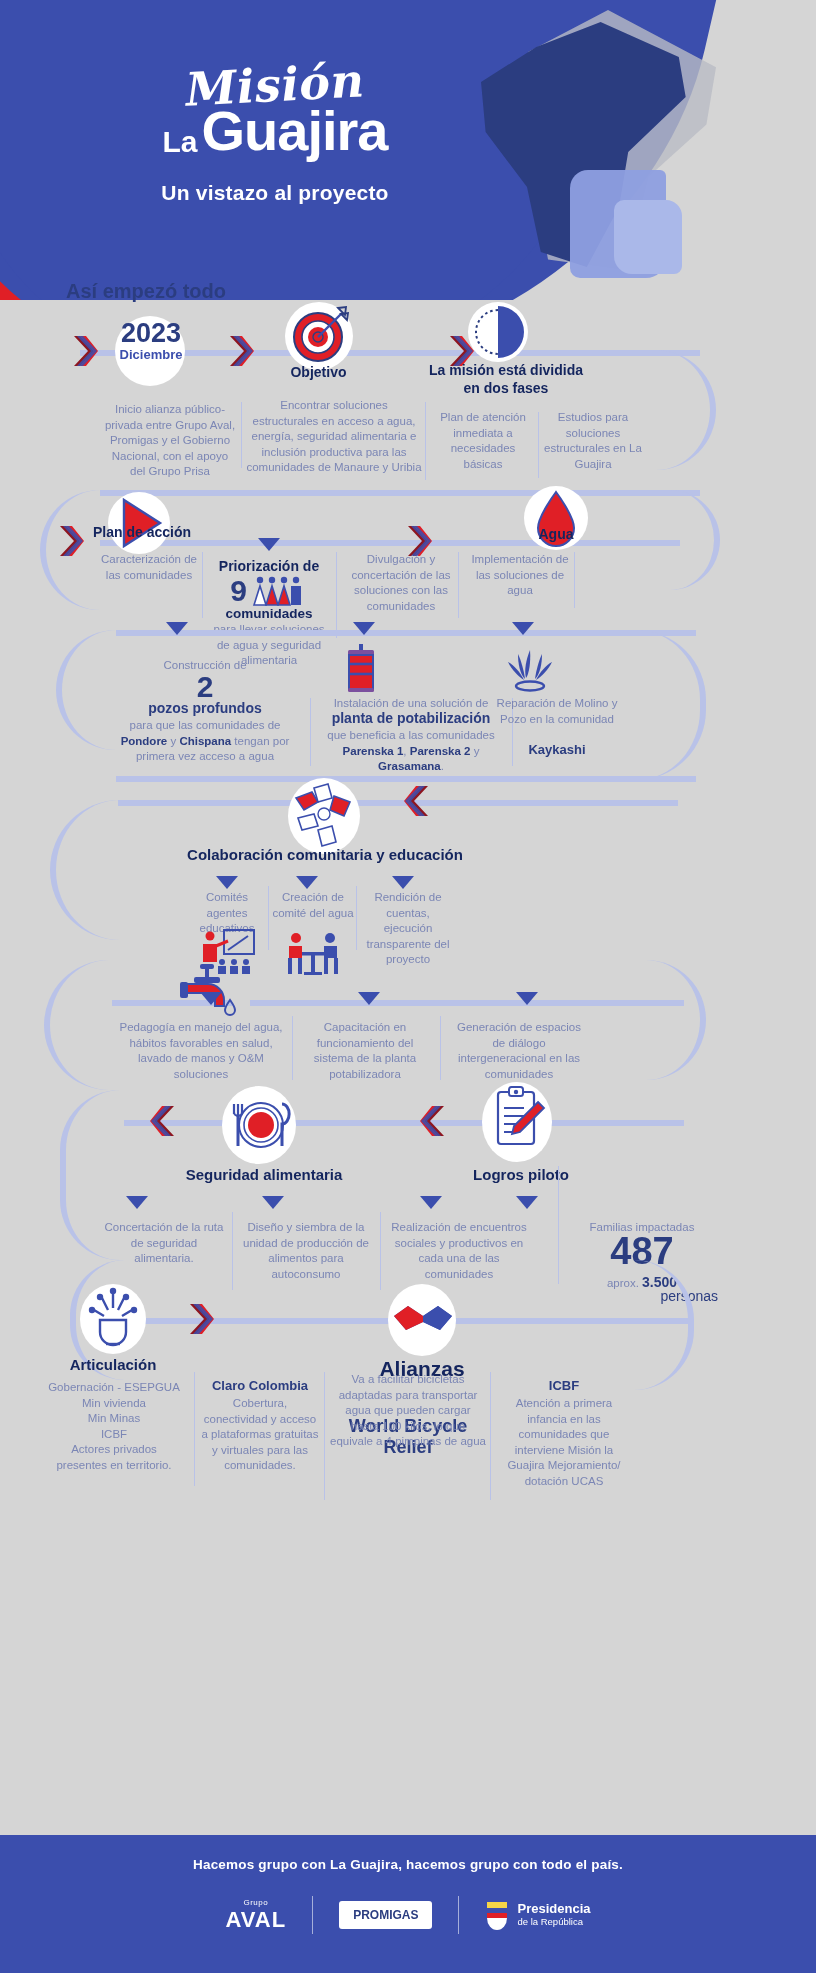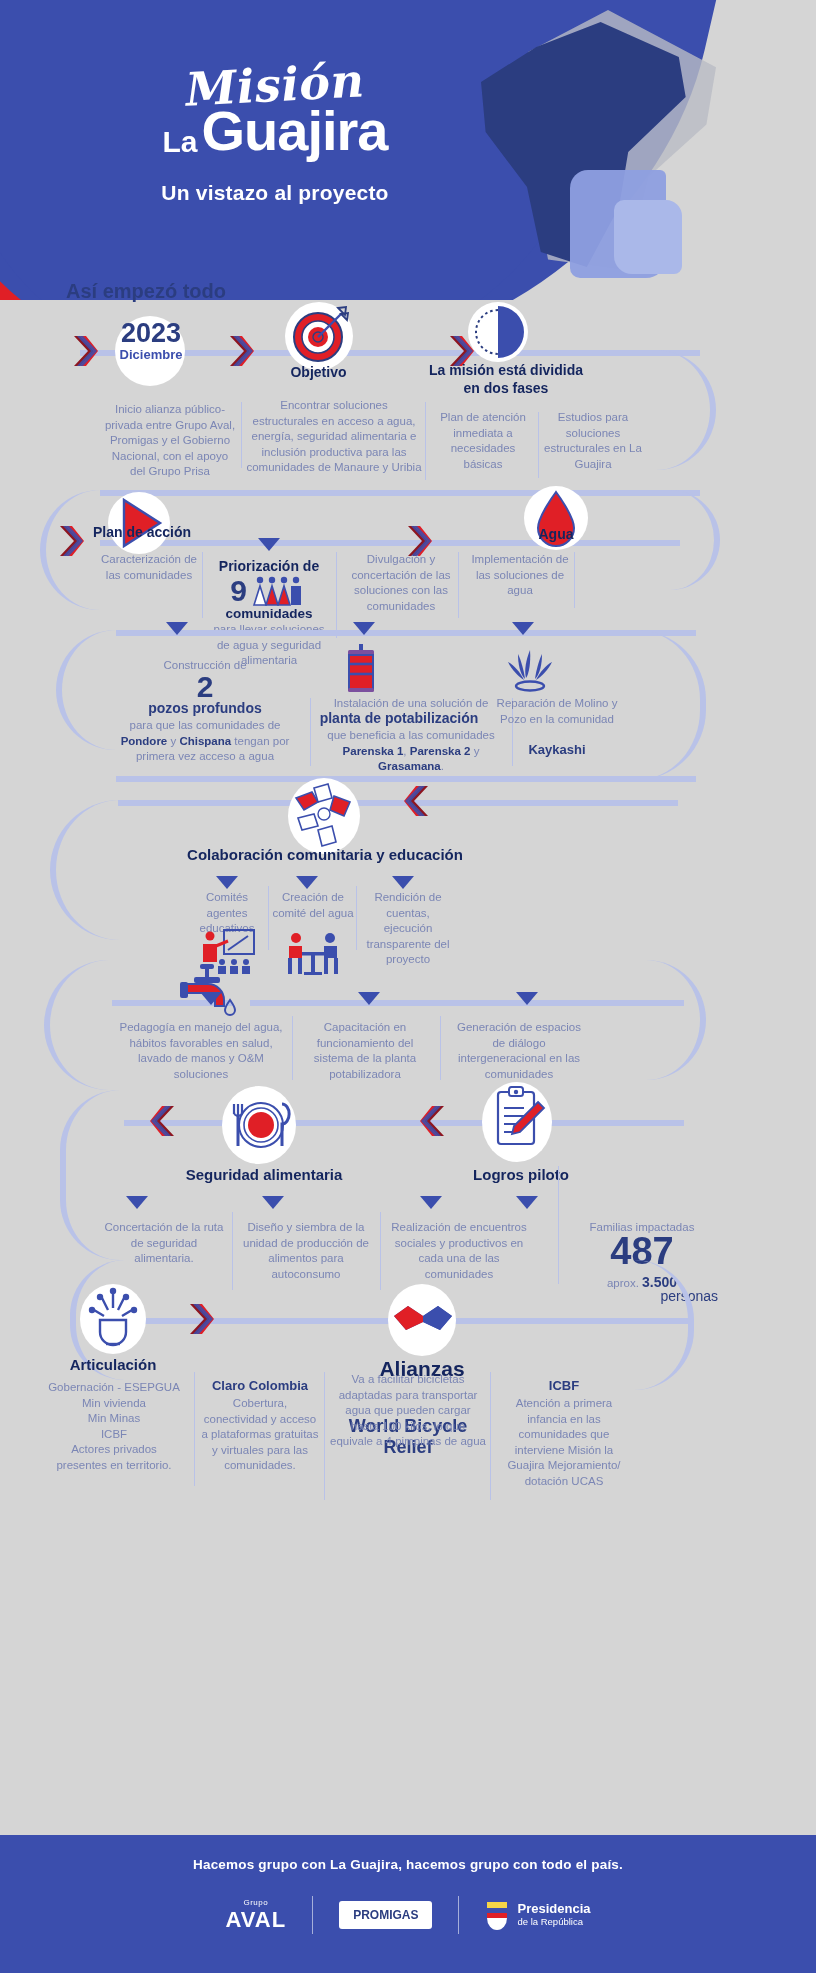--- a/index.html
+++ b/index.html
@@ -261,21 +261,21 @@
 
   <svg style="position:absolute; left:340px; top:342px;" width="42" height="52" viewBox="0 0 42 52">
     <rect x="19" y="2" width="4" height="6" fill="#3b4ead"></rect>
     <rect x="8" y="8" width="26" height="5" rx="1.5" fill="#7b4f9e"></rect>
     <rect x="9" y="13" width="24" height="34" fill="#e01f26" stroke="#3b4ead" stroke-width="2"></rect>
     <line x1="9" y1="22" x2="33" y2="22" stroke="#3b4ead" stroke-width="2.6"></line>
     <line x1="9" y1="32" x2="33" y2="32" stroke="#3b4ead" stroke-width="2.6"></line>
     <rect x="8" y="46" width="26" height="4" rx="1.5" fill="#7b4f9e"></rect>
   </svg>
   <div class="body-txt" style="left:316px; top:396px; width:190px;">Instalación de una solución de</div>
-  <div style="position:absolute; left:304px; top:410px; width:190px; text-align:center; font-size:14px; font-weight:bold; color:#2b3d80;">planta de potabilización</div>
+  <div style="position:absolute; left:316px; top:410px; width:190px; text-align:center; font-size:14px; font-weight:bold; color:#2b3d80;">planta de potabilización</div>
   <div class="body-txt" style="left:316px; top:428px; width:190px;">
     <span>que beneficia a las comunidades </span><b>Parenska 1</b><span>, </span><b>Parenska 2</b><span> y </span><b>Grasamana</b><span>.</span>
   </div>
 
   <div class="divider" style="left:512px; top:398px; height:68px;"></div>
 
   <svg style="position:absolute; left:500px; top:344px;" width="60" height="50" viewBox="0 0 60 50">
     <path d="M30 6 C26 16 24 26 26 34 C29 30 31 18 30 6 Z" fill="#3b4ead"></path>
     <path d="M18 10 C18 20 20 30 25 35 C24 27 21 16 18 10 Z" fill="#3b4ead"></path>
     <path d="M42 10 C42 20 40 30 35 35 C36 27 39 16 42 10 Z" fill="#3b4ead"></path>

